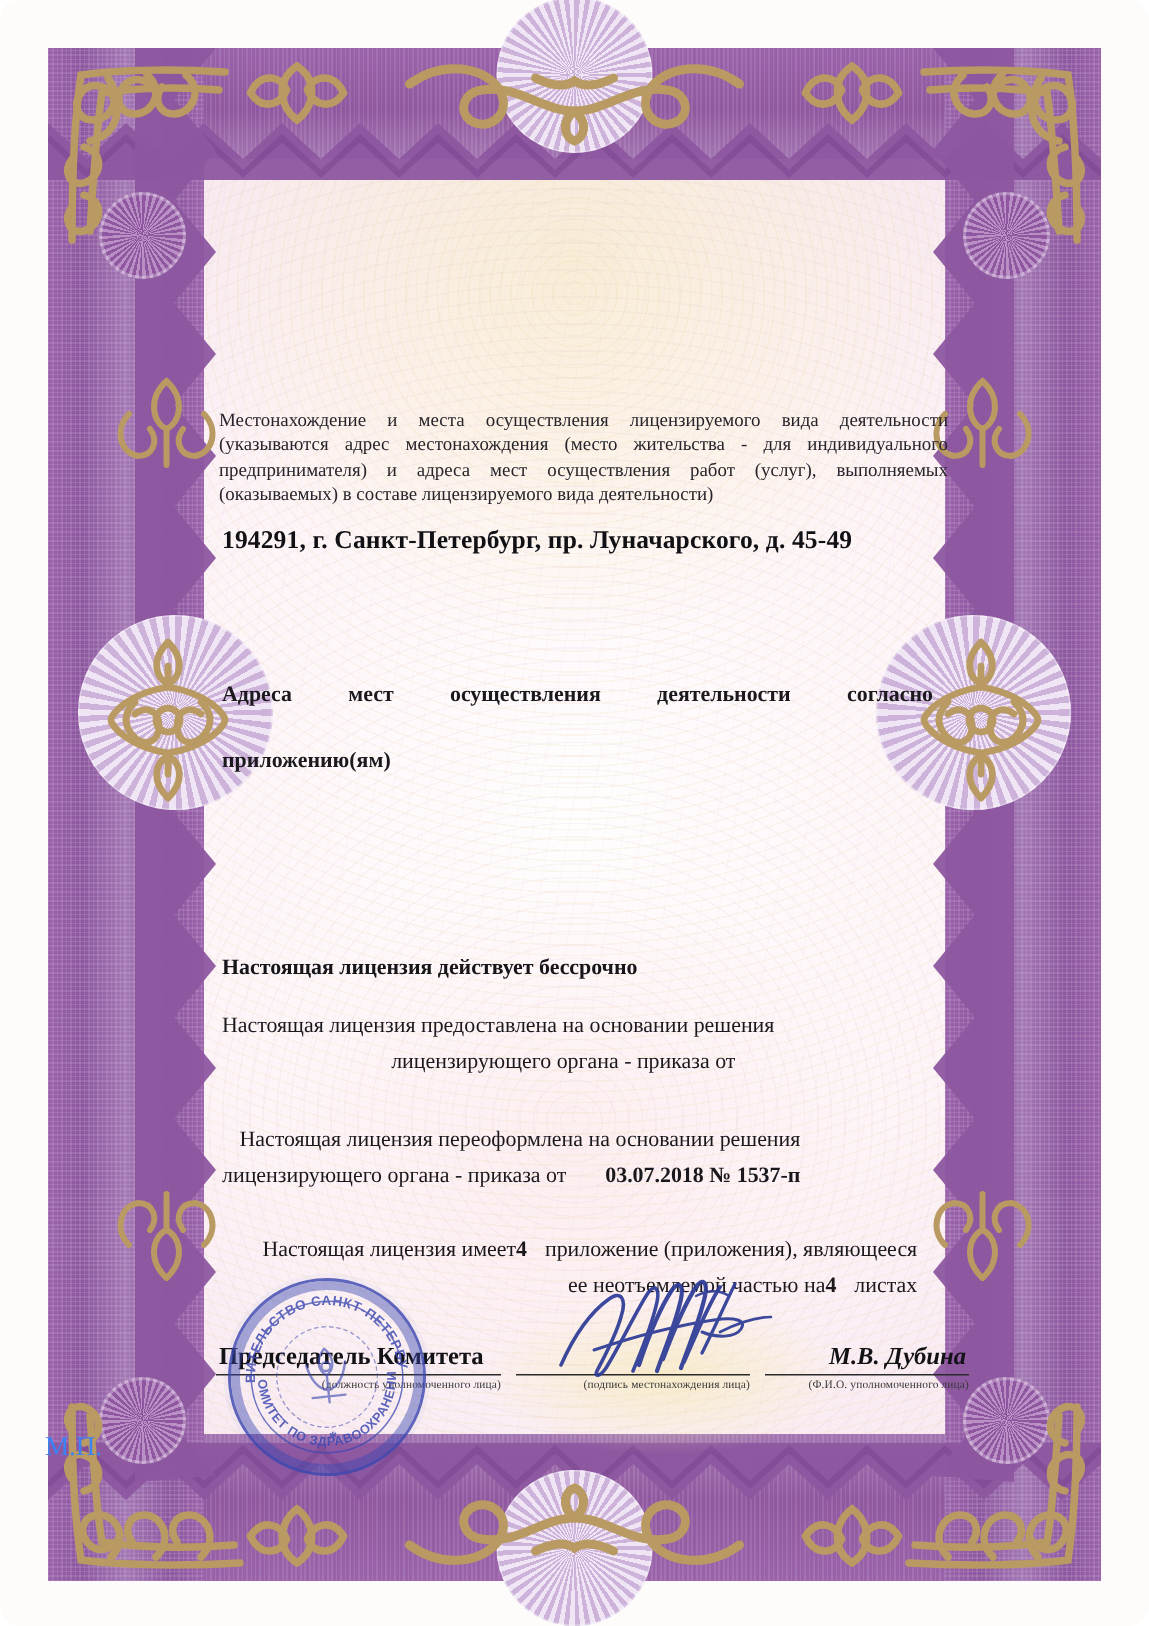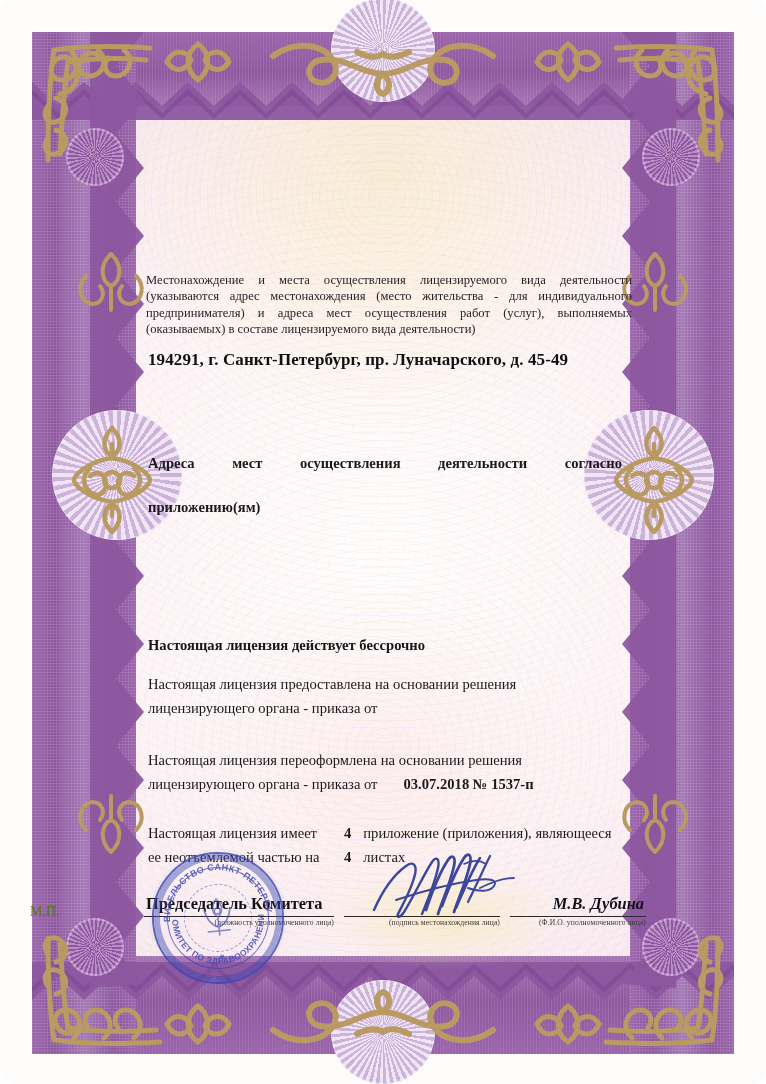--- a/index.html
+++ b/index.html
@@ -105,21 +105,21 @@
   .addr-note .j{
     display:block;text-align:justify;
   }
   .addr-note .j::after{content:"";display:inline-block;width:100%;}
 
   .perpetual{
     position:absolute;left:2px;top:637px;
     font-size:14.6px;font-weight:bold;color:#16151a;
   }
 
-  .blk{position:absolute;left:2px;font-size:14.6px;line-height:24px;color:#1a181d;}
+  .blk{position:absolute;left:2px;font-size:14.6px;line-height:24px;color:#1a181d;text-align:right;}
   .blk.b1{top:672px;}
   .blk.b2{top:748px;}
   .blk.b3{top:790px;margin-top:31px;}
   .blk .val{font-weight:bold;}
   .blk .gap{display:inline-block;width:26px;}
   .blk .gap-s{display:inline-block;width:12px;}
 
   .app-line1{white-space:nowrap;}
   .app-lead{display:inline-block;width:196px;}
 
@@ -131,21 +131,21 @@
   .rule{position:absolute;height:0;border-top:1px solid #2a2a2a;}
   .rule.r1{left:-2px;top:26px;width:190px;}
   .rule.r2{left:198px;top:26px;width:156px;}
   .rule.r3{left:364px;top:26px;width:136px;}
 
   .cap{position:absolute;top:28px;font-size:7.6px;color:#3a3a3a;text-align:right;letter-spacing:.1px;}
   .cap.c1{left:-2px;width:190px;}
   .cap.c2{left:198px;width:156px;}
   .cap.c3{left:364px;width:136px;}
 
-  .mp{position:absolute;left:30px;top:904px;font-size:14px;color:#4d7c0f;}
+  .mp{position:absolute;left:30px;top:954px;font-size:18px;color:#3b82f6;}
 
   
   .stamp{
     position:absolute;left:152px;top:852px;width:128px;height:128px;
     border-radius:50%;
     border:2px solid #3b47b0;
     box-shadow:0 0 0 3px rgba(59,71,176,.05), 0 0 0 6px rgba(59,71,176,.55) inset;
     opacity:.82;
     transform:rotate(-6deg);
   }

